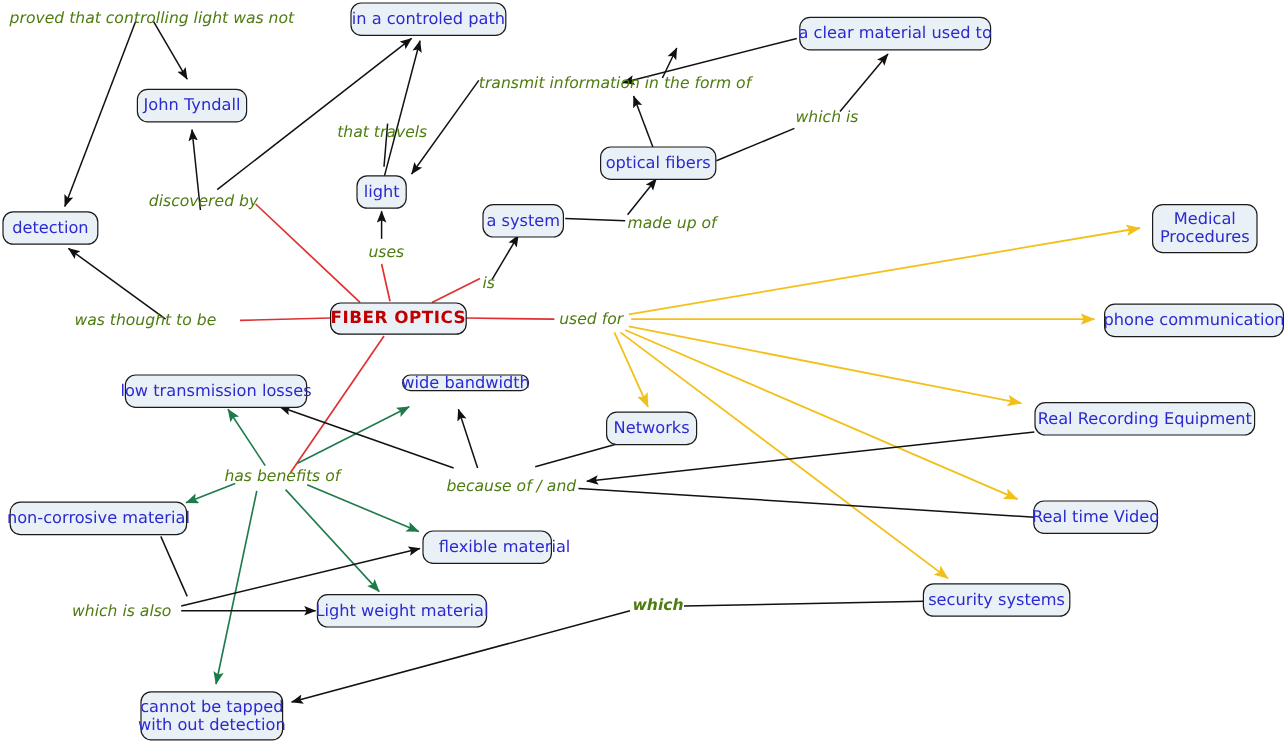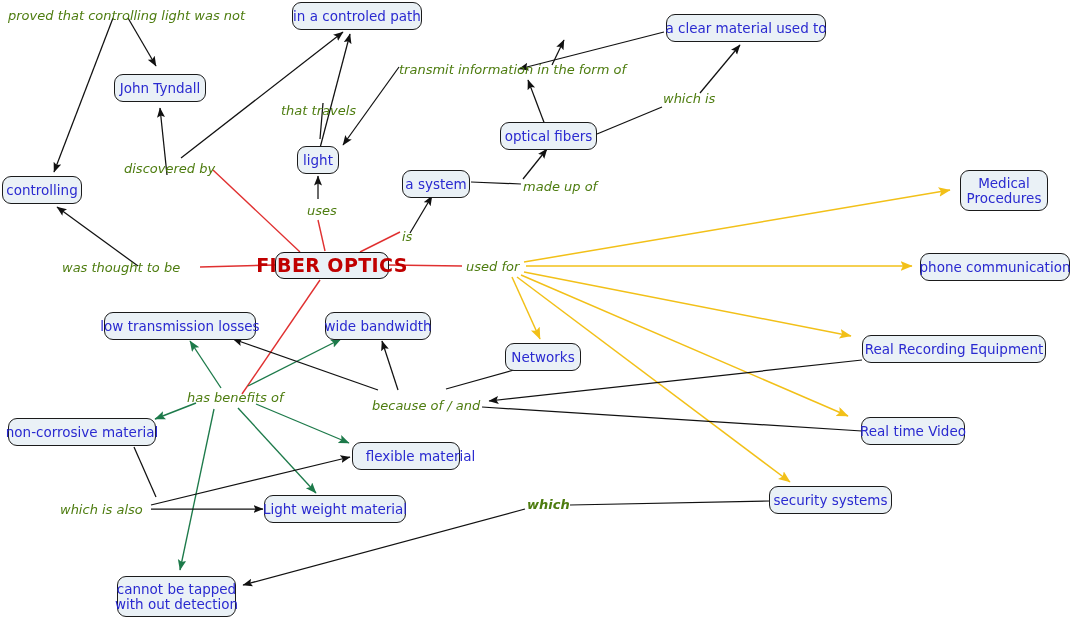--- a/index.html
+++ b/index.html
@@ -42,21 +42,21 @@
     white-space: pre;
     letter-spacing: 0px;
     padding: 0 7px;
     cursor: default;
   }
   .node.root {
     background: #eaf1f6;
     border: 1.6px solid #111111;
     color: #c00000;
     font-weight: bold;
-    font-size: 19px;
+    font-size: 14px;
     letter-spacing: 0.4px;
   }
   .linklabel {
     position: absolute;
     font-family: "DejaVu Sans", sans-serif;
     font-style: italic;
     font-size: 13px;
     color: #4d7c0f;
     background: transparent;
     white-space: pre;
@@ -148,32 +148,32 @@
   <div class="node" style="left:292px; top:2px; width:130px; height:28px;">in a controled path</div>
 
   <div class="node" style="left:666px; top:14px; width:160px; height:28px;">a clear material used to</div>
 
   <div class="node" style="left:114px; top:74px; width:92px; height:28px;">John Tyndall</div>
 
   <div class="node" style="left:500px; top:122px; width:97px; height:28px;text-align:center;">optical fibers</div>
 
   <div class="node" style="left:297px; top:146px; width:42px; height:28px;">light</div>
 
-  <div class="node" style="left:2px; top:176px; width:80px; height:28px;">controlling</div>
+  <div class="node" style="left:2px; top:176px; width:80px; height:28px;">detection</div>
 
   <div class="node" style="left:402px; top:170px; width:68px; height:28px;">a system</div>
 
   <div class="node" style="left:960px; top:170px; width:88px; height:41px;">Medical
 Procedures</div>
 
   <div class="node" style="left:920px; top:253px; width:150px; height:28px;text-align:right;">phone communication</div>
 
   <div class="node" style="left:104px; top:312px; width:152px; height:28px;">low transmission losses</div>
 
-  <div class="node" style="left:325px; top:312px; width:106px; height:28px;">wide bandwidth</div>
+  <div class="node" style="left:335px; top:312px; width:106px; height:14px;">wide bandwidth</div>
 
   <div class="node" style="left:505px; top:343px; width:76px; height:28px;">Networks</div>
 
   <div class="node" style="left:862px; top:335px; width:184px; height:28px;">Real Recording Equipment</div>
 
   <div class="node" style="left:8px; top:418px; width:148px; height:28px;">non-corrosive material</div>
 
   <div class="node" style="left:861px; top:417px; width:104px; height:28px;">Real time Video</div>
 
   <div class="node" style="left:352px; top:442px; width:108px; height:28px;padding-left:36px;">flexible material</div>

